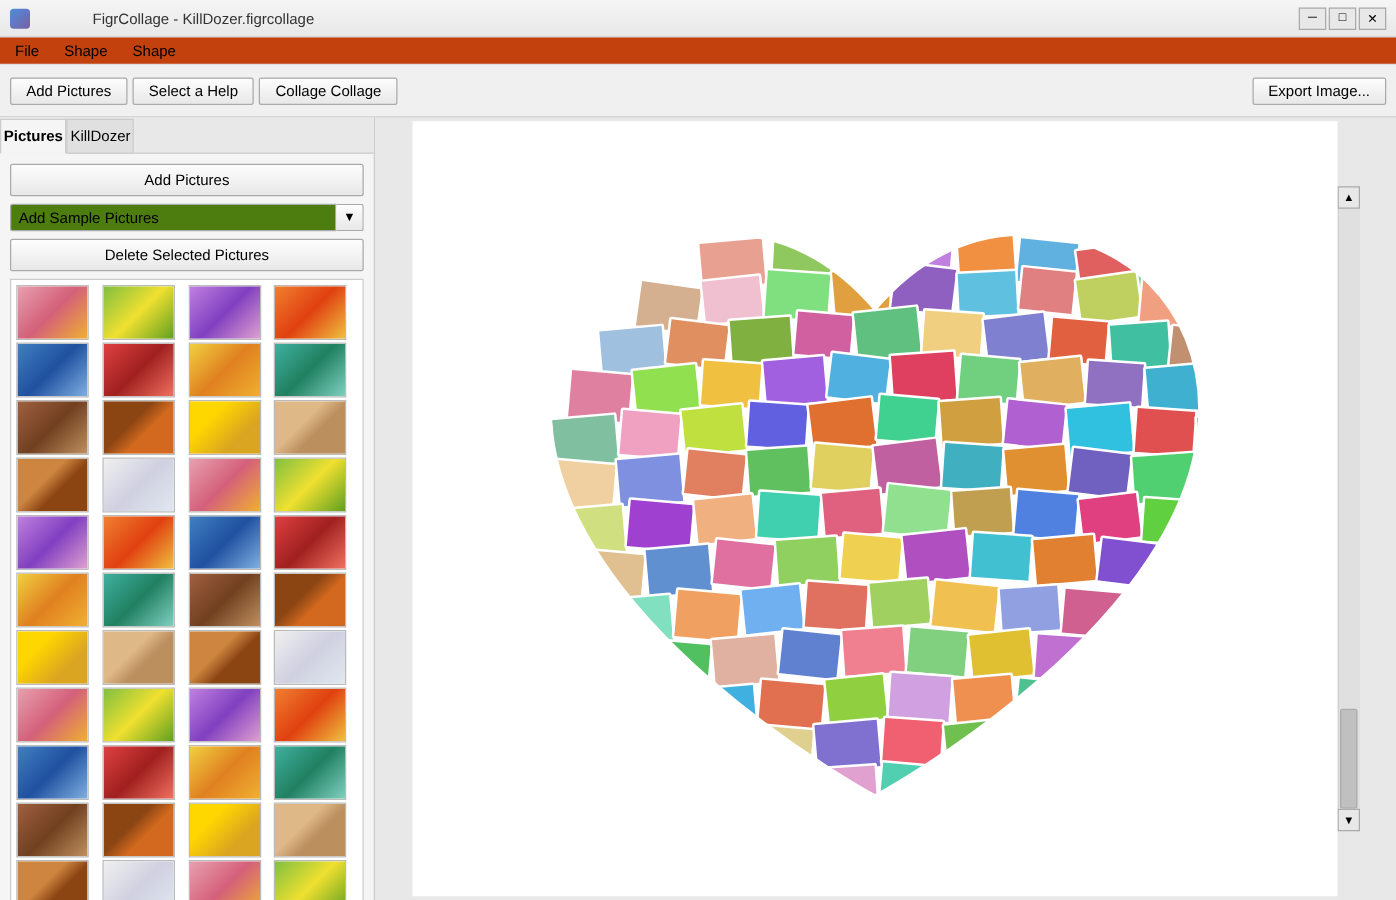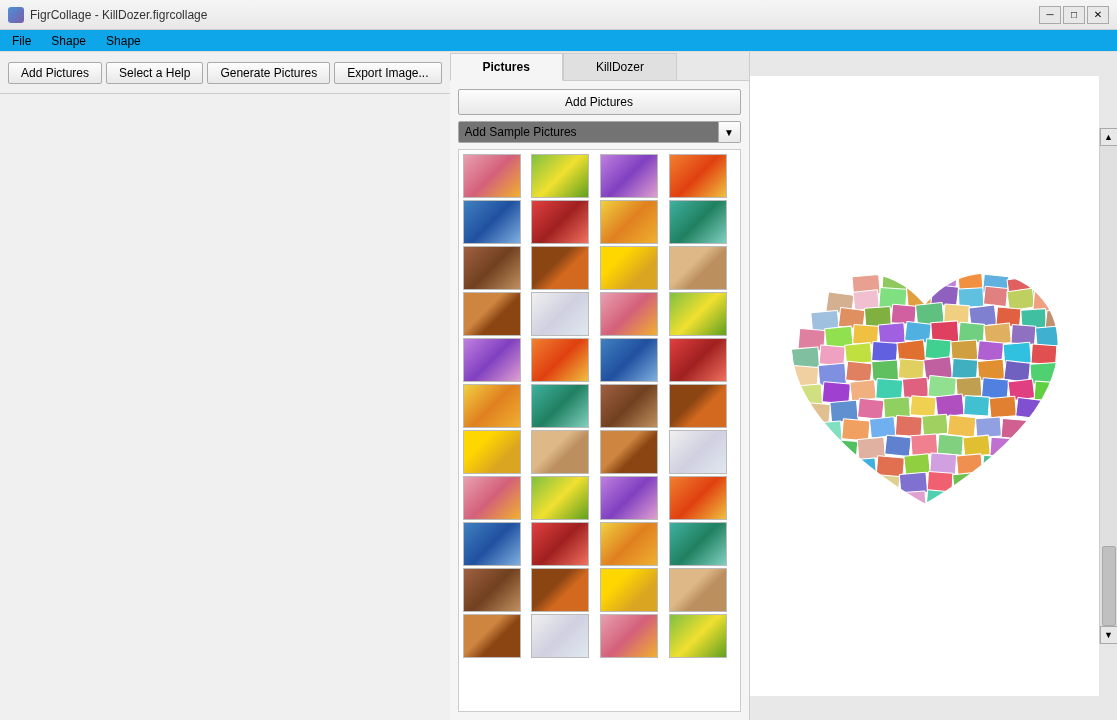--- a/index.html
+++ b/index.html
@@ -27,54 +27,55 @@
     }
     .app-icon {
       width: 16px;
       height: 16px;
       background: linear-gradient(135deg, #4a90d9, #7b5ea7);
       border-radius: 3px;
     }
     .title-text {
       font-size: 12px;
       color: #333;
+      margin-left: 44px;
     }
     .title-bar-controls {
       display: flex;
       gap: 2px;
     }
     .title-btn {
       width: 22px;
       height: 18px;
       background: #e8e8e8;
       border: 1px solid #aaa;
       cursor: pointer;
       font-size: 10px;
       display: flex;
       align-items: center;
       justify-content: center;
     }
     .menu-bar {
-      background: #0ea5e9;
+      background: #c2410c;
       border-bottom: 1px solid #ddd;
       height: 22px;
       display: flex;
       align-items: center;
       padding: 0 4px;
       gap: 4px;
     }
     .menu-item {
       padding: 2px 8px;
       cursor: pointer;
       border-radius: 2px;
       font-size: 12px;
     }
     .main-content {
       display: flex;
-      flex-direction: row;
+      flex-direction: column;
       height: calc(720px - 52px);
     }
     .toolbar {
       background: #f0f0f0;
       border-bottom: 1px solid #ccc;
       padding: 6px 8px;
       display: flex;
       align-items: center;
       gap: 4px;
       height: 42px;
@@ -99,21 +100,21 @@
       border-right: 1px solid #ccc;
       display: flex;
       flex-direction: column;
     }
     .tabs {
       display: flex;
       background: #e8e8e8;
       border-bottom: 1px solid #ccc;
     }
     .tab {
-      padding: 6px 32px;
+      padding: 6px 2px;
       cursor: pointer;
       border: 1px solid #ccc;
       background: #e0e0e0;
       font-size: 12px;
       position: relative;
       top: 1px;
     }
     .tab.active {
       background: #f5f5f5;
       border-bottom: 1px solid #f5f5f5;
@@ -137,21 +138,21 @@
       border-radius: 2px;
     }
     .dropdown-row {
       display: flex;
       gap: 0;
     }
     .dropdown-select {
       flex: 1;
       padding: 3px 6px;
       border: 1px solid #aaa;
-      background: #737373;
+      background: #4d7c0f;
       font-size: 12px;
       border-radius: 2px 0 0 2px;
       appearance: none;
     }
     .dropdown-arrow {
       width: 22px;
       background: linear-gradient(to bottom, #fdfdfd, #e8e8e8);
       border: 1px solid #aaa;
       border-left: none;
       cursor: pointer;
@@ -273,39 +274,40 @@
   <span class="menu-item">File</span>
   <span class="menu-item">Shape</span>
   <span class="menu-item">Shape</span>
 </div>
 
 <div class="main-content">
 
   <div class="toolbar">
     <button class="toolbar-btn">Add Pictures</button>
     <button class="toolbar-btn">Select a Help</button>
-    <button class="toolbar-btn">Generate Pictures</button>
+    <button class="toolbar-btn">Collage Collage</button>
     <button class="toolbar-btn right">Export Image...</button>
   </div>
 
   <div class="workspace">
 
     <div class="left-panel">
       <div class="tabs">
         <div class="tab active">Pictures</div>
         <div class="tab">KillDozer</div>
       </div>
       <div class="panel-body">
         <button class="panel-btn">Add Pictures</button>
         <div class="dropdown-row">
           <select class="dropdown-select">
             <option>Add Sample Pictures</option>
           </select>
           <div class="dropdown-arrow">▼</div>
         </div>
+        <button class="panel-btn">Delete Selected Pictures</button>
 
         <div class="thumbnail-scroll">
           <div class="thumbnail-grid" id="thumb-grid">
 
           <div class="thumb">
                 <div class="thumb-inner thumb-f"></div>
               </div>
               <div class="thumb">
                 <div class="thumb-inner thumb-g"></div>
               </div>

